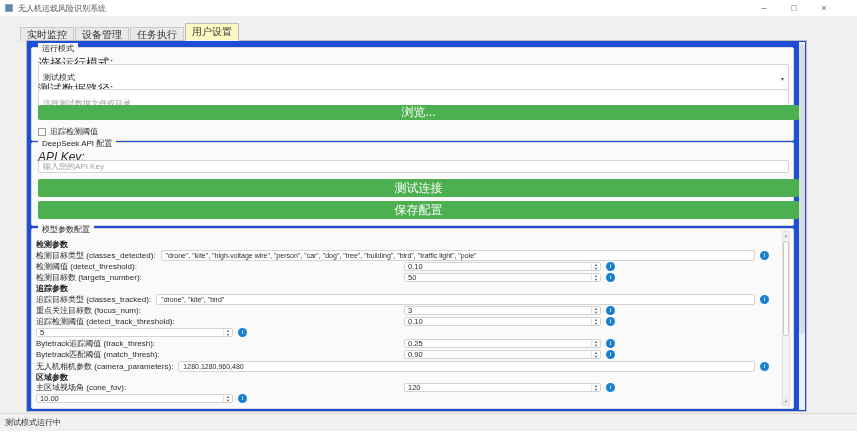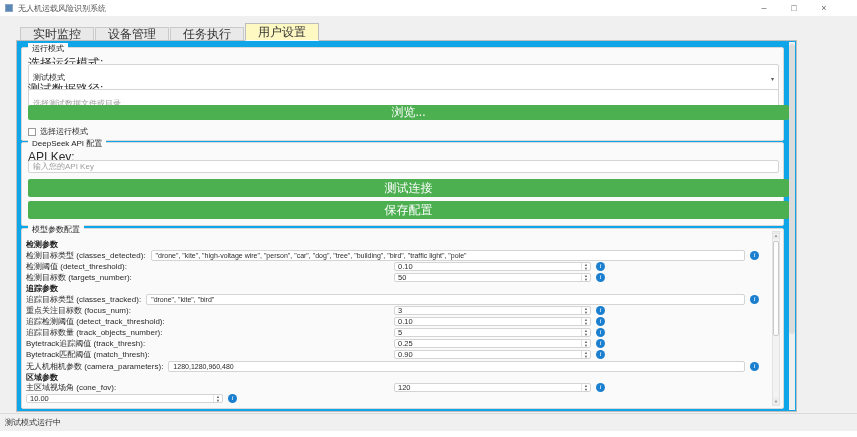--- a/index.html
+++ b/index.html
@@ -9,26 +9,26 @@
 
   
   .titlebar{position:absolute;left:0;top:0;width:857px;height:16px;background:#ffffff;display:flex;align-items:center;}
   .app-icon{width:8px;height:8px;margin-left:5px;background:#5b87b5;border:1px solid #8aa6c2;box-sizing:border-box;}
   .title-text{font-size:8px;color:#555;margin-left:5px;}
   .win-controls{position:absolute;right:18px;top:0;height:16px;display:flex;}
   .win-btn{width:30px;height:16px;display:flex;align-items:center;justify-content:center;font-size:9px;color:#666;}
 
   
   .tabbar{position:absolute;left:20px;top:24px;height:17px;display:flex;align-items:flex-end;}
-  .tab{height:13px;padding:0 12px;display:flex;align-items:center;justify-content:center;font-size:12px;color:#333;
+  .tab{height:13px;padding:0 6px;display:flex;align-items:center;justify-content:center;font-size:10px;color:#333;
        background:#e9e9e9;border:1px solid #c9c9c9;border-bottom:none;margin-right:1px;margin-top:10px;}
   .tab.active{height:16px;background:#fef9c3;border:1px solid #bdbdbd;border-bottom:1px solid #fafafa;position:relative;z-index:3;}
 
   
-  .page{position:absolute;left:16px;top:40px;width:781px;height:372px;background:#0ea5e9;border:1px solid #bdbdbd;box-sizing:border-box;z-index:2;}
+  .page{position:absolute;left:26px;top:40px;width:781px;height:372px;background:#1d4ed8;border:1px solid #bdbdbd;box-sizing:border-box;z-index:2;}
   .page-scroll{position:absolute;right:1px;top:1px;bottom:1px;width:6px;background:#efefef;}
   .page-scroll .thumb{position:absolute;left:0;top:2px;width:6px;height:290px;background:#dcdcdc;border-radius:3px;}
 
   
   .group{position:absolute;left:4px;right:12px;border:1px solid #d8d8d8;border-radius:2px;background:#fafafa;}
   .legend{position:absolute;top:-5px;left:6px;background:#fafafa;padding:0 4px;font-size:8px;color:#222;}
   .g-run{top:6px;height:92px;}
   .g-api{top:101px;height:82px;}
   .g-model{top:187px;bottom:2px;}
 
@@ -45,21 +45,21 @@
   .chklabel{font-size:8px;color:#2b2b2b;}
 
   
   .g-run .r1{position:absolute;left:6px;top:7px;}
   .g-run .combo{position:absolute;left:6px;top:16px;right:4px;height:27px;}
   .g-run .r2{position:absolute;left:6px;top:33px;}
   .g-run .pathin{position:absolute;left:6px;top:41px;right:4px;height:29px;}
   .g-run .browse{position:absolute;left:6px;top:57px;right:4px;height:15px;}
   .g-run .chkrow{position:absolute;left:6px;top:78px;}
 
-  .g-api .r1{position:absolute;left:6px;top:7px;}
+  .g-api .r1{position:absolute;left:6px;top:7px;font-style:italic;}
   .g-api .keyin{position:absolute;left:6px;top:17px;right:4px;height:13px;}
   .g-api .test{position:absolute;left:6px;top:36px;right:4px;height:18px;}
   .g-api .save{position:absolute;left:6px;top:58px;right:4px;height:18px;}
 
   
   .g-model .rows{position:absolute;left:4px;top:10px;right:24px;bottom:2px;overflow:hidden;}
   .msec{font-size:8px;font-weight:bold;color:#1d1d1d;height:10px;display:flex;align-items:center;font-family:Liberation Serif, serif;}
   .mrow{display:flex;align-items:center;}
   .mrow.text{height:12px;justify-content:space-between;}
   .mrow.spin{height:11px;}
@@ -117,21 +117,21 @@
         <span>测试模式</span>
         <span class="arrow">▾</span>
       </div>
       <div class="flabel r2">测试数据路径:</div>
       <div class="input pathin">
         <span class="placeholder">选择测试数据文件或目录</span>
       </div>
       <button class="btn-green browse">浏览...</button>
       <div class="chkrow">
         <span class="chkbox"></span>
-        <span class="chklabel">选择运行模式</span>
+        <span class="chklabel">追踪检测阈值</span>
       </div>
     </div>
 
     <div class="group g-api">
       <div class="legend">DeepSeek API 配置</div>
       <div class="flabel r1">API Key:</div>
       <div class="input keyin">
         <span class="placeholder">输入您的API Key</span>
       </div>
       <button class="btn-green test">测试连接</button>
@@ -191,21 +191,20 @@
             <div class="spinbox">
               <span class="sval">0.10</span>
               <span class="arrs">
                 <span>▲</span>
                 <span>▼</span>
               </span>
             </div>
             <span class="info">i</span>
           </div>
           <div class="mrow spin">
-            <div class="mlabel w-spin">追踪目标数量 (track_objects_number):</div>
             <div class="spinbox">
               <span class="sval">5</span>
               <span class="arrs">
                 <span>▲</span>
                 <span>▼</span>
               </span>
             </div>
             <span class="info">i</span>
           </div>
           <div class="mrow spin">

